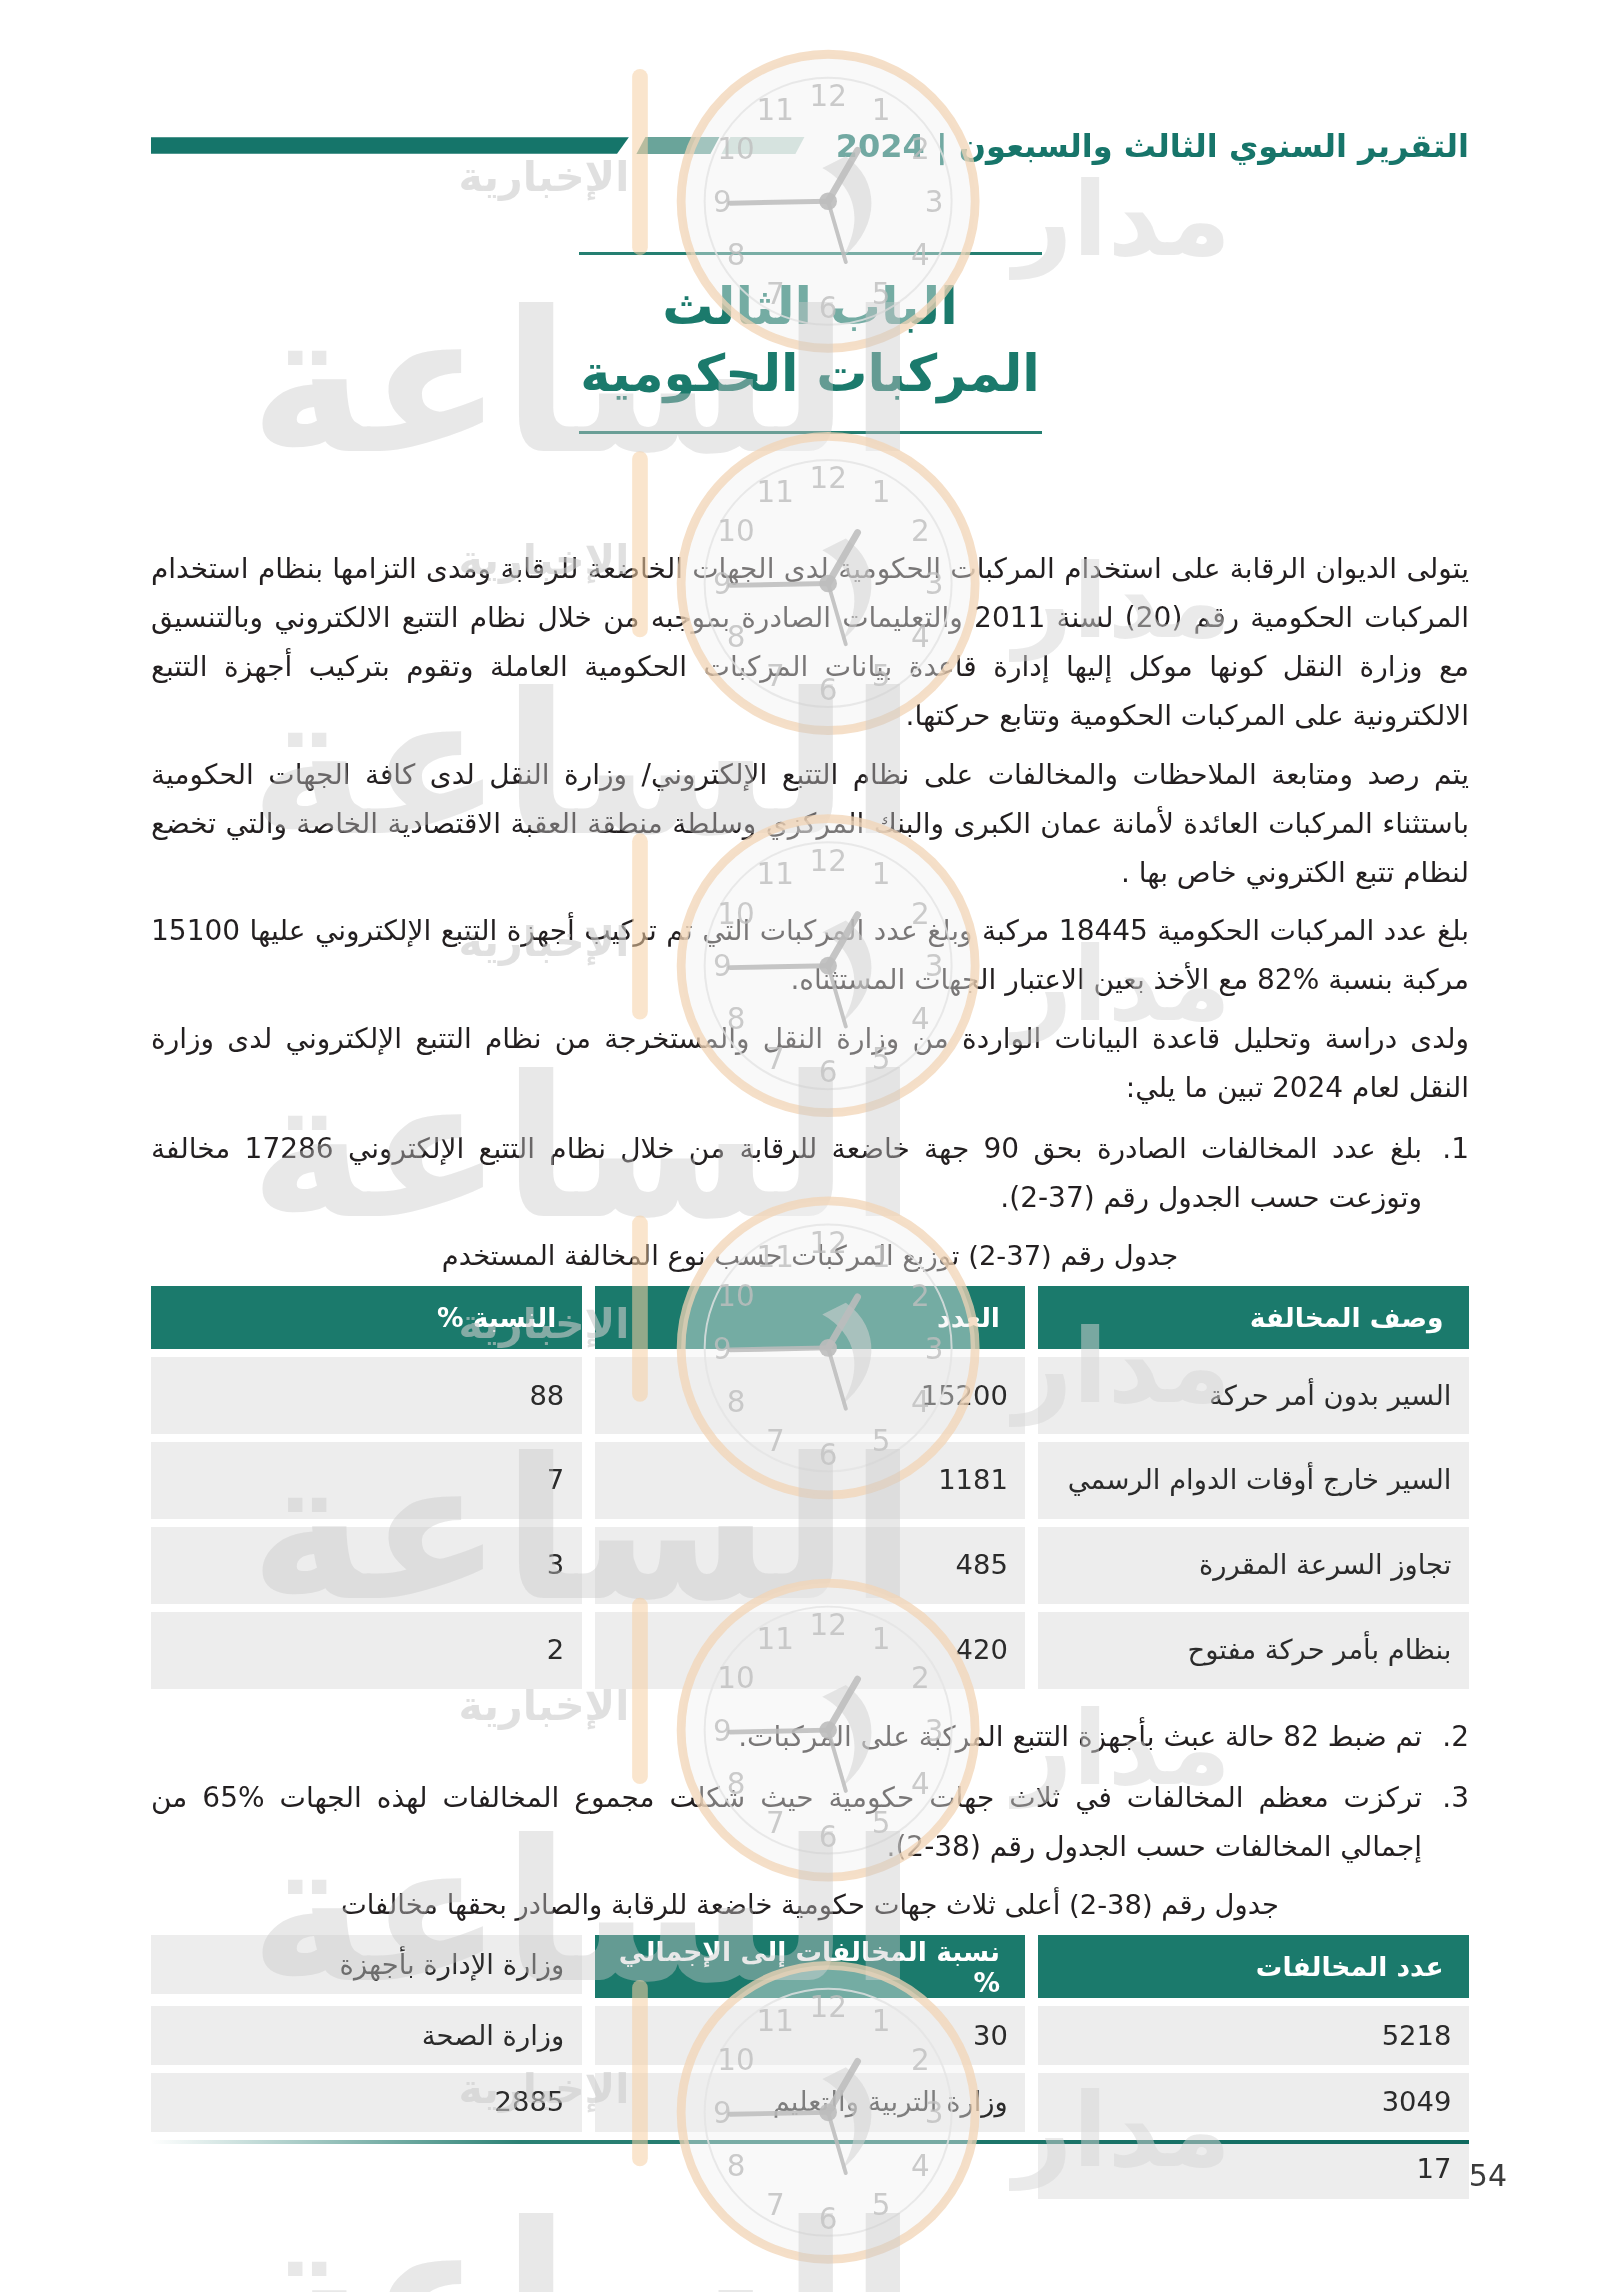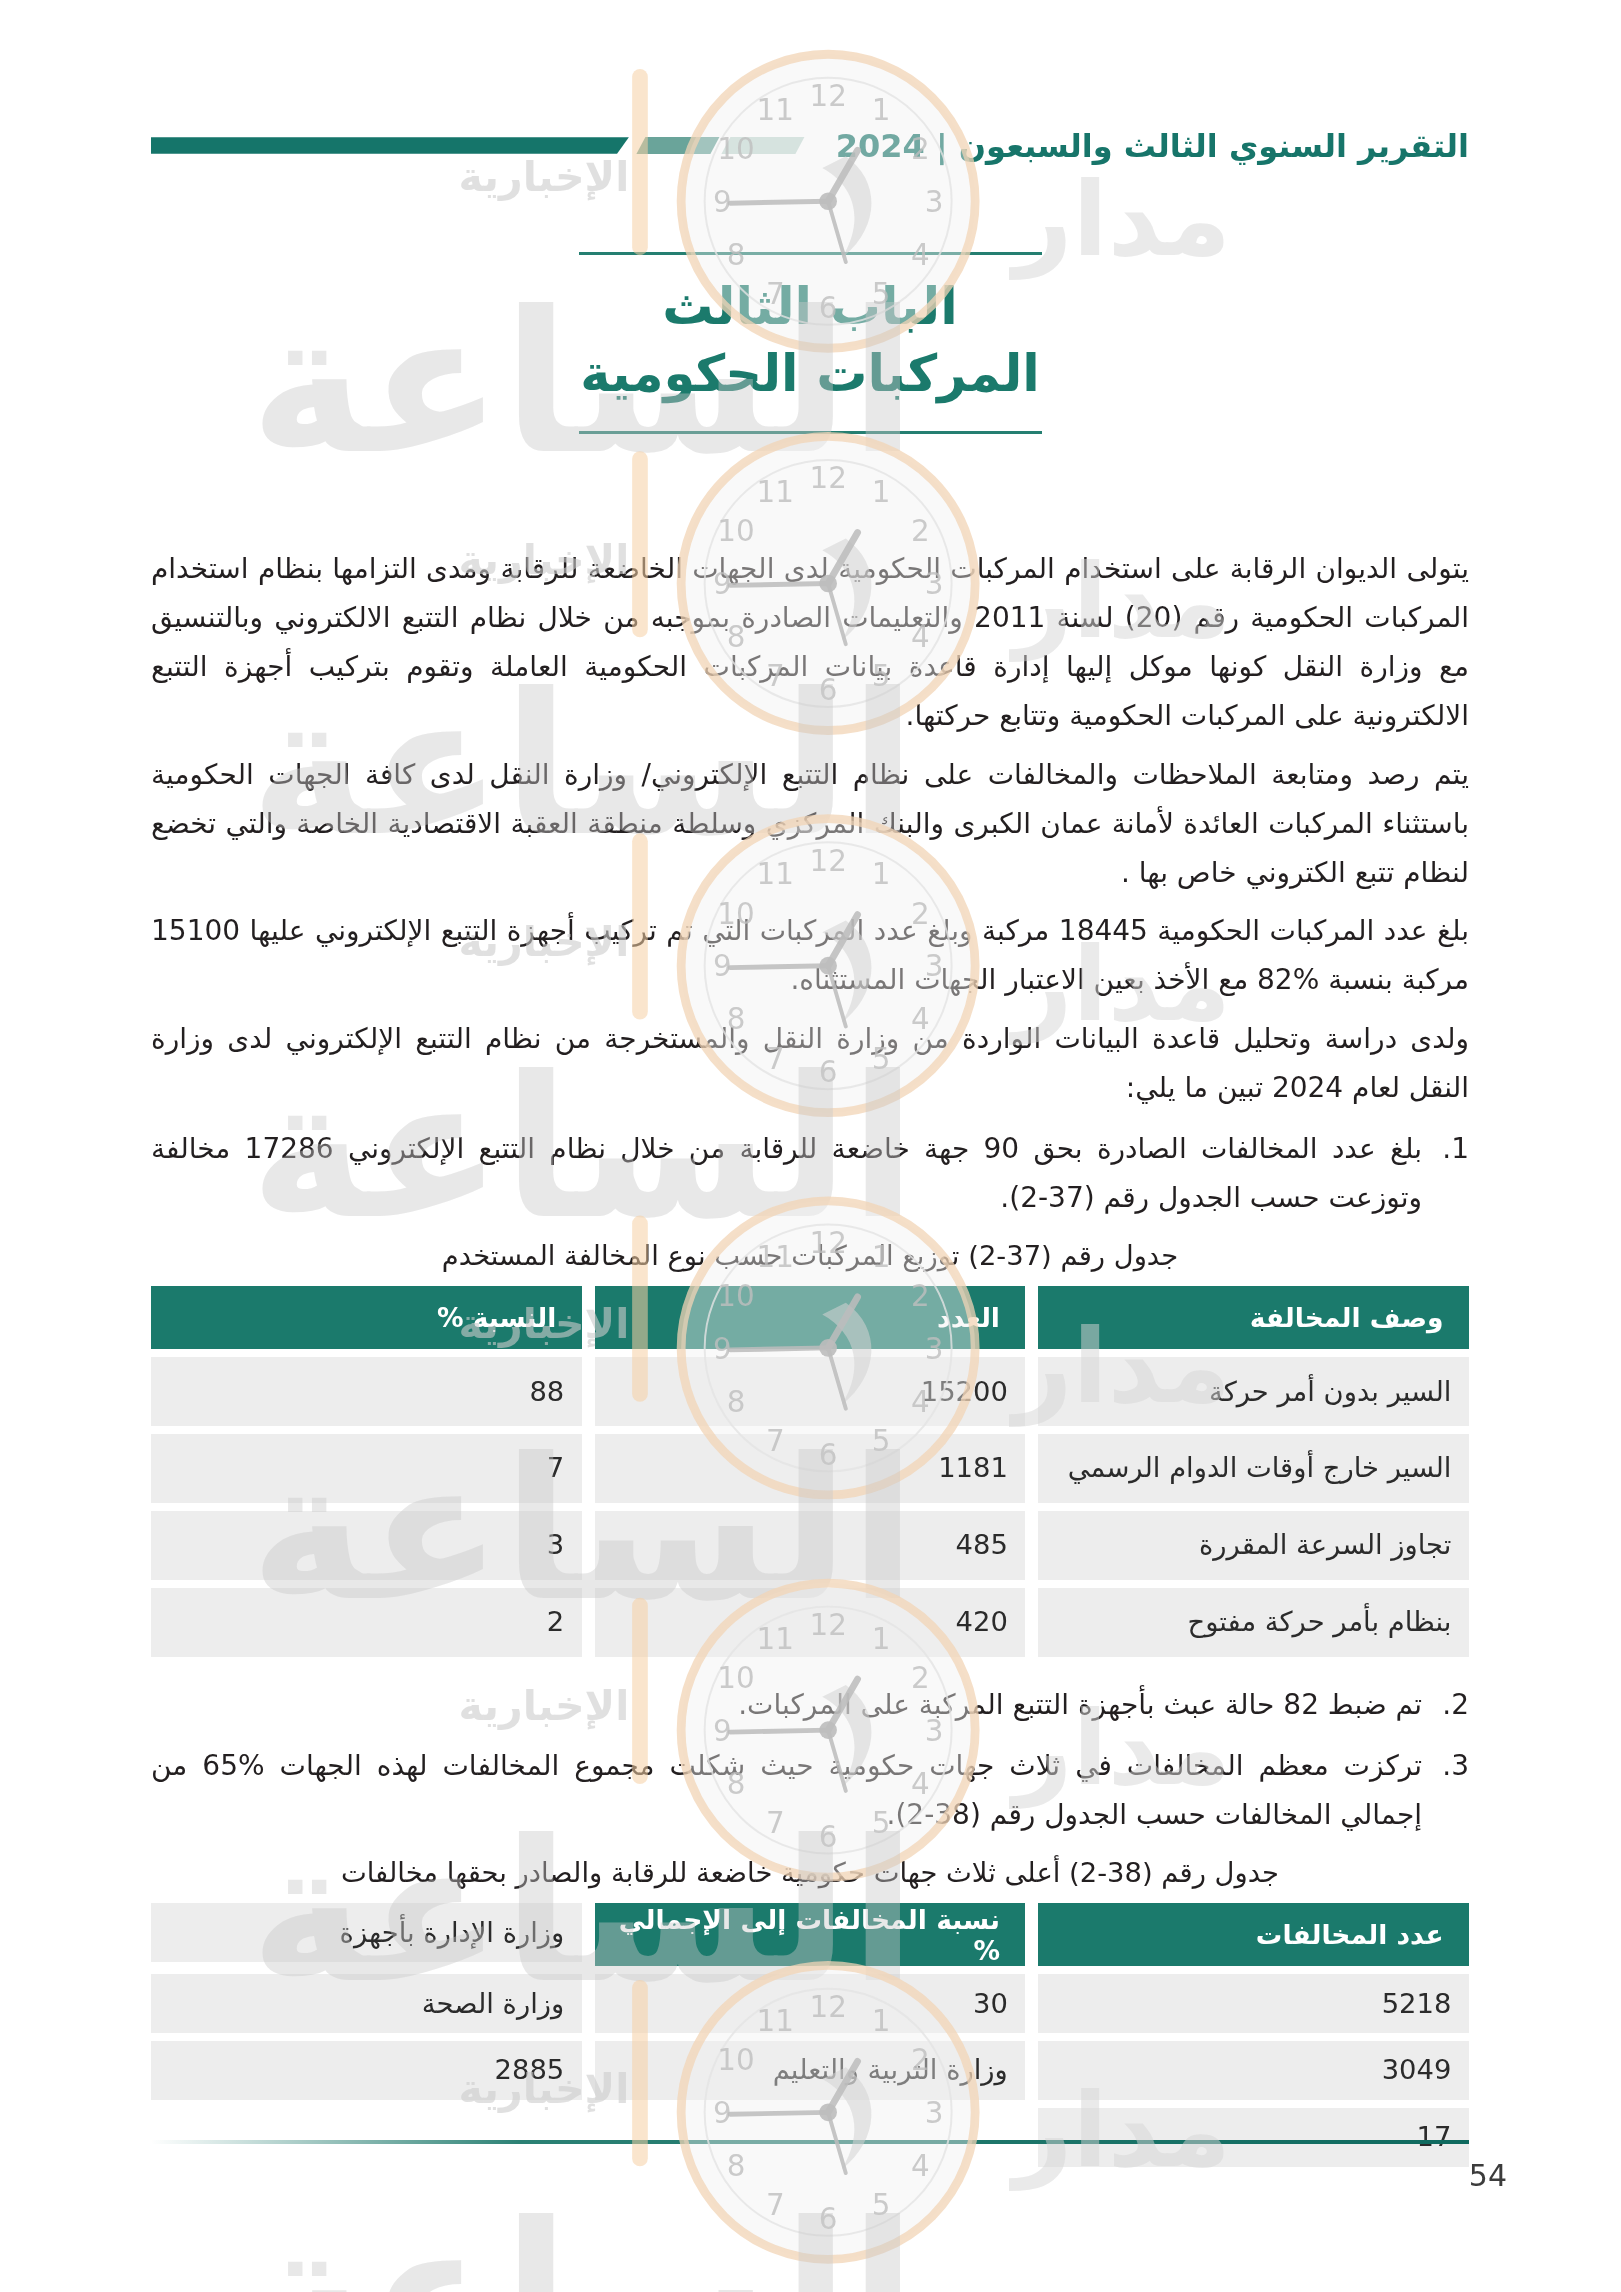--- a/index.html
+++ b/index.html
@@ -30,21 +30,21 @@
   .p{font-size:28px;line-height:49px;text-align:justify;margin:0 0 9.8px;}
   .li{display:flex;margin:11.8px 0 0;font-size:28px;line-height:49px;}
   .li-marker{flex:0 0 auto;width:47px;}
   .li-text{flex:1 1 auto;text-align:justify;}
   .caption{text-align:center;font-size:27.4px;line-height:39px;margin:13.7px 0 9.8px;color:#231f20;}
 
   
   .tbl{display:grid;grid-template-columns:1fr 1fr 1fr;column-gap:12.7px;row-gap:7.8px;margin-top:11.8px;}
   .th{background:#1b7a6c;color:#ffffff;font-weight:bold;font-size:26.5px;height:63px;
       display:flex;align-items:center;justify-content:flex-start;padding:0 25.5px 0 7.8px;}
-  .td{background:#ededed;color:#2b2b2b;font-size:27.4px;height:69px;
+  .td{background:#ededed;color:#2b2b2b;font-size:27.4px;height:77px;
       display:flex;align-items:center;justify-content:flex-start;padding:0 17.6px 0 7.8px;line-height:1.25;}
   .tbl38 .td{height:59px;}
   .after-tbl{margin-top:23.5px;}
 
   
   .footer-rule{position:absolute;z-index:1;left:151px;right:152px;top:2140px;height:3.9px;
     background:linear-gradient(to left,#0f6a5f,#2b8174 72%,rgba(43,129,116,0));}
   .page-num{position:absolute;z-index:1;top:2158px;right:114px;font-size:30px;color:#3c3c3c;text-align:right;}
 
   

